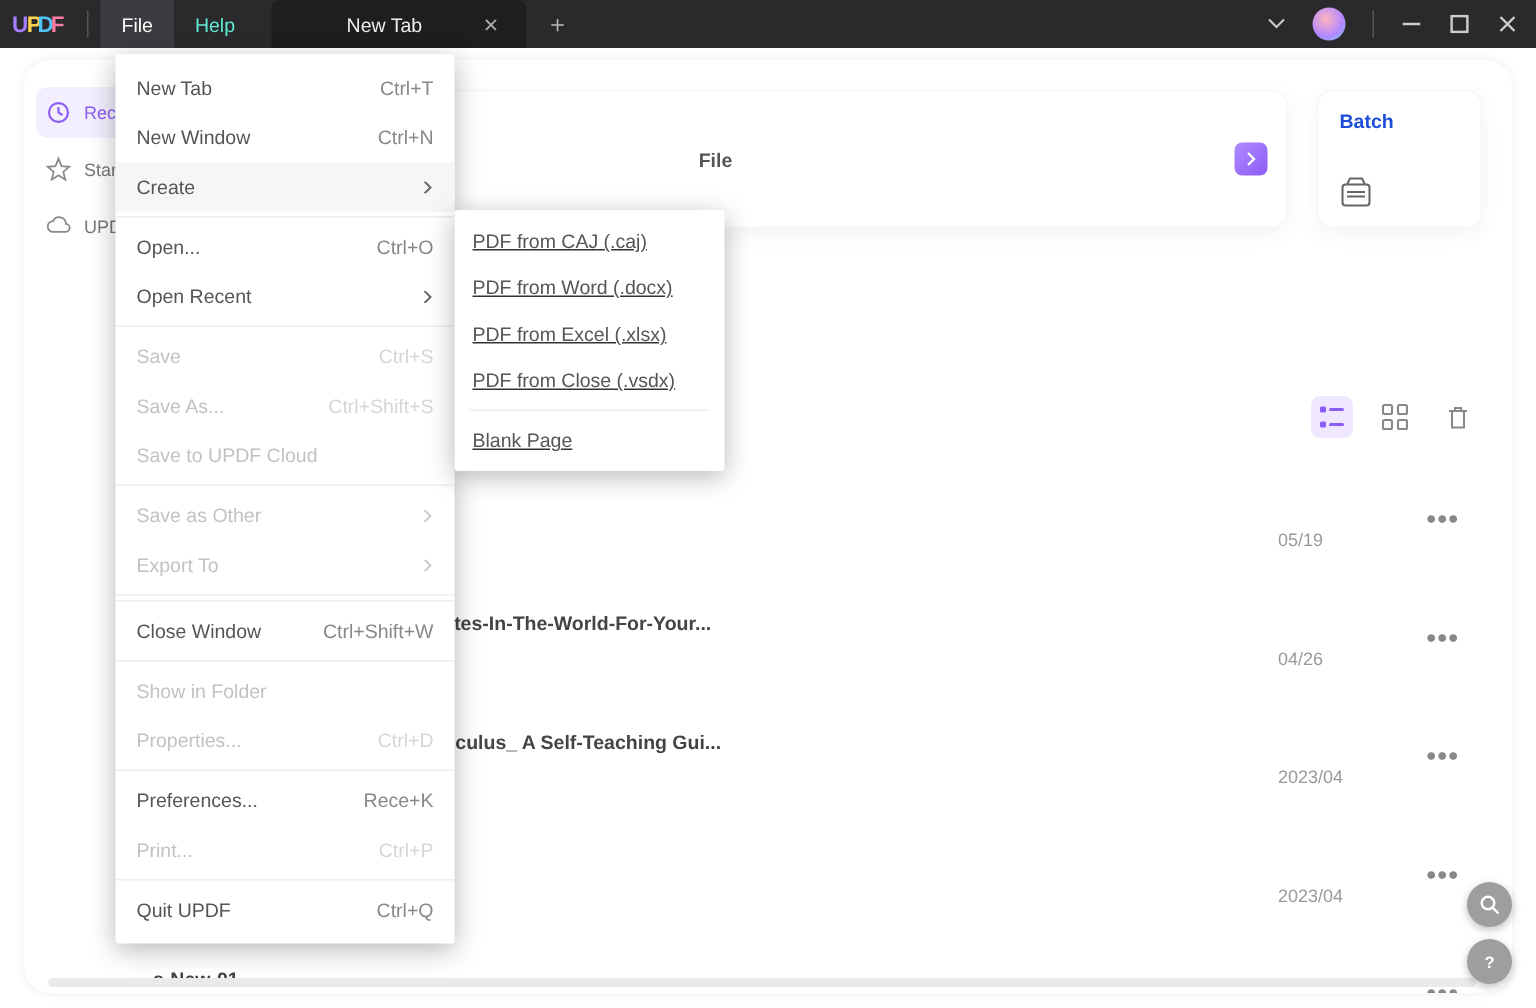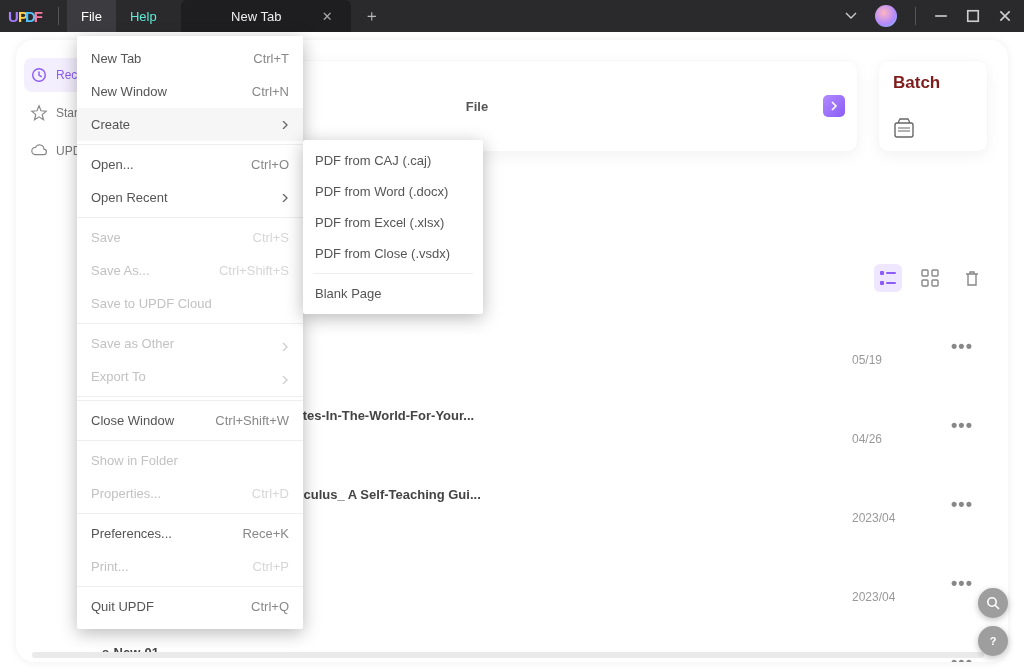--- a/index.html
+++ b/index.html
@@ -31,21 +31,21 @@
   .sidebar { position:absolute; left:0; top:18px; width:74px; display:flex; flex-direction:column; gap:4px; padding-left:8px;}
   .sbitem { display:flex; align-items:center; gap:8px; padding:8px 6px; border-radius:8px; color:#777; font-size:12px; cursor:pointer;}
   .sbitem.active { background:#f4effe; color:#8b5cf6; }
   .sbicon { width:18px; height:18px; display:inline-block; }
 
   .content { position:absolute; left:80px; right:20px; top:20px; bottom:10px; }
   .toprow { display:flex; gap:20px; }
   .bigcard { flex:1; height:92px; background:#fff; border:1px solid rgba(0,0,0,0.03); border-radius:10px; box-shadow:0 4px 15px rgba(0,0,0,0.05); position:relative; display:flex; align-items:center; justify-content:center; color:#555; font-size:13px; font-weight:600;}
   .bigcard .arrow { position:absolute; right:12px; top:50%; transform:translateY(-50%); width:22px; height:22px; border-radius:5px; background:linear-gradient(135deg,#b08bff,#8b5cf6); display:flex; align-items:center; justify-content:center; color:#fff;}
   .sidecard { width:110px; height:92px; background:#fff; border:1px solid rgba(0,0,0,0.03); border-radius:10px; box-shadow:0 4px 15px rgba(0,0,0,0.05); display:flex; flex-direction:column; align-items:flex-start; justify-content:space-between; padding:12px 14px;}
-  .sidecard-title { font-weight:700; font-size:17px; color:#7f1d1d;}
+  .sidecard-title { font-weight:700; font-size:13px; color:#1d4ed8;}
   .batchicon { width:22px; height:22px; }
 
   .filter-row { display:flex; align-items:center; justify-content:space-between; margin-top:112px; padding:0 2px 6px 2px;}
   .sortbtn { display:flex; align-items:center; gap:6px; color:#666; font-size:13px; font-weight:600; padding:4px 6px;}
   .viewbtns { display:flex; align-items:center; gap:14px;}
   .viewbtn { width:28px; height:28px; border-radius:6px; display:flex; align-items:center; justify-content:center; color:#888; cursor:pointer;}
   .viewbtn.active { background:#efe6ff; color:#8b5cf6; }
 
   .file-list { margin-top:8px;}
   .file-row { display:flex; align-items:center; padding:18px 6px; border-top:1px solid transparent; }
@@ -57,27 +57,27 @@
   .file-more { width:40px; color:#888; font-size:18px; font-weight:800; text-align:center; letter-spacing:1px; cursor:pointer;}
 
   .hscroll { position:absolute; left: 16px; right: 24px; bottom:4px; height:6px; background:#eaeaea; border-radius:3px;}
   .fab-stack { position:absolute; right:16px; bottom:16px; display:flex; flex-direction:column; gap:8px; }
   .fab { width:30px; height:30px; border-radius:50%; background:#9e9e9e; color:#fff; display:flex; align-items:center; justify-content:center; box-shadow:0 2px 6px rgba(0,0,0,0.25); }
 
   
   .filemenu { position:absolute; left:77px; top:36px; width:226px; background:#fff; border-radius:2px; box-shadow:0 4px 18px rgba(0,0,0,0.28); padding:6px 0; z-index:50; }
   .mrow { display:flex; justify-content:space-between; align-items:center; padding:9px 14px; font-size:13px; color:#555;}
   .mrow.hover { background:#f6f6f6; }
-  .mrow.disabled { color:#c2c2c2;align-items:flex-end; }
+  .mrow.disabled { color:#c2c2c2; }
   .mrow .sc { color:#888; font-size:13px; }
   .mrow.disabled .sc { color:#d6d6d6; }
   .mrow .chev {width:8px; height:8px;}
   .msep { height:1px; background:#eee; margin:3px 0; }
 
-  .submenu { position:absolute; left:303px; top:140px; width:180px; background:#fff; border-radius:2px; box-shadow:0 4px 18px rgba(0,0,0,0.28); padding:5px 0; z-index:51;}
+  .submenu { position:absolute; left:303px; top:140px; width:180px; background:#fff; border-radius:2px; box-shadow:0 4px 18px rgba(0,0,0,0.28); padding:5px 0; z-index:51;text-decoration:underline;}
   .subitem { padding:8px 12px; font-size:13px; color:#555; }
   .subitem.highlight { outline:3px solid #3b3fd6; outline-offset:-3px; color:#333; }
   .subsep { height:1px; background:#eee; margin:4px 10px;}
 
 </style>
 </head>
 <body>
 
 <div class="app">
 

